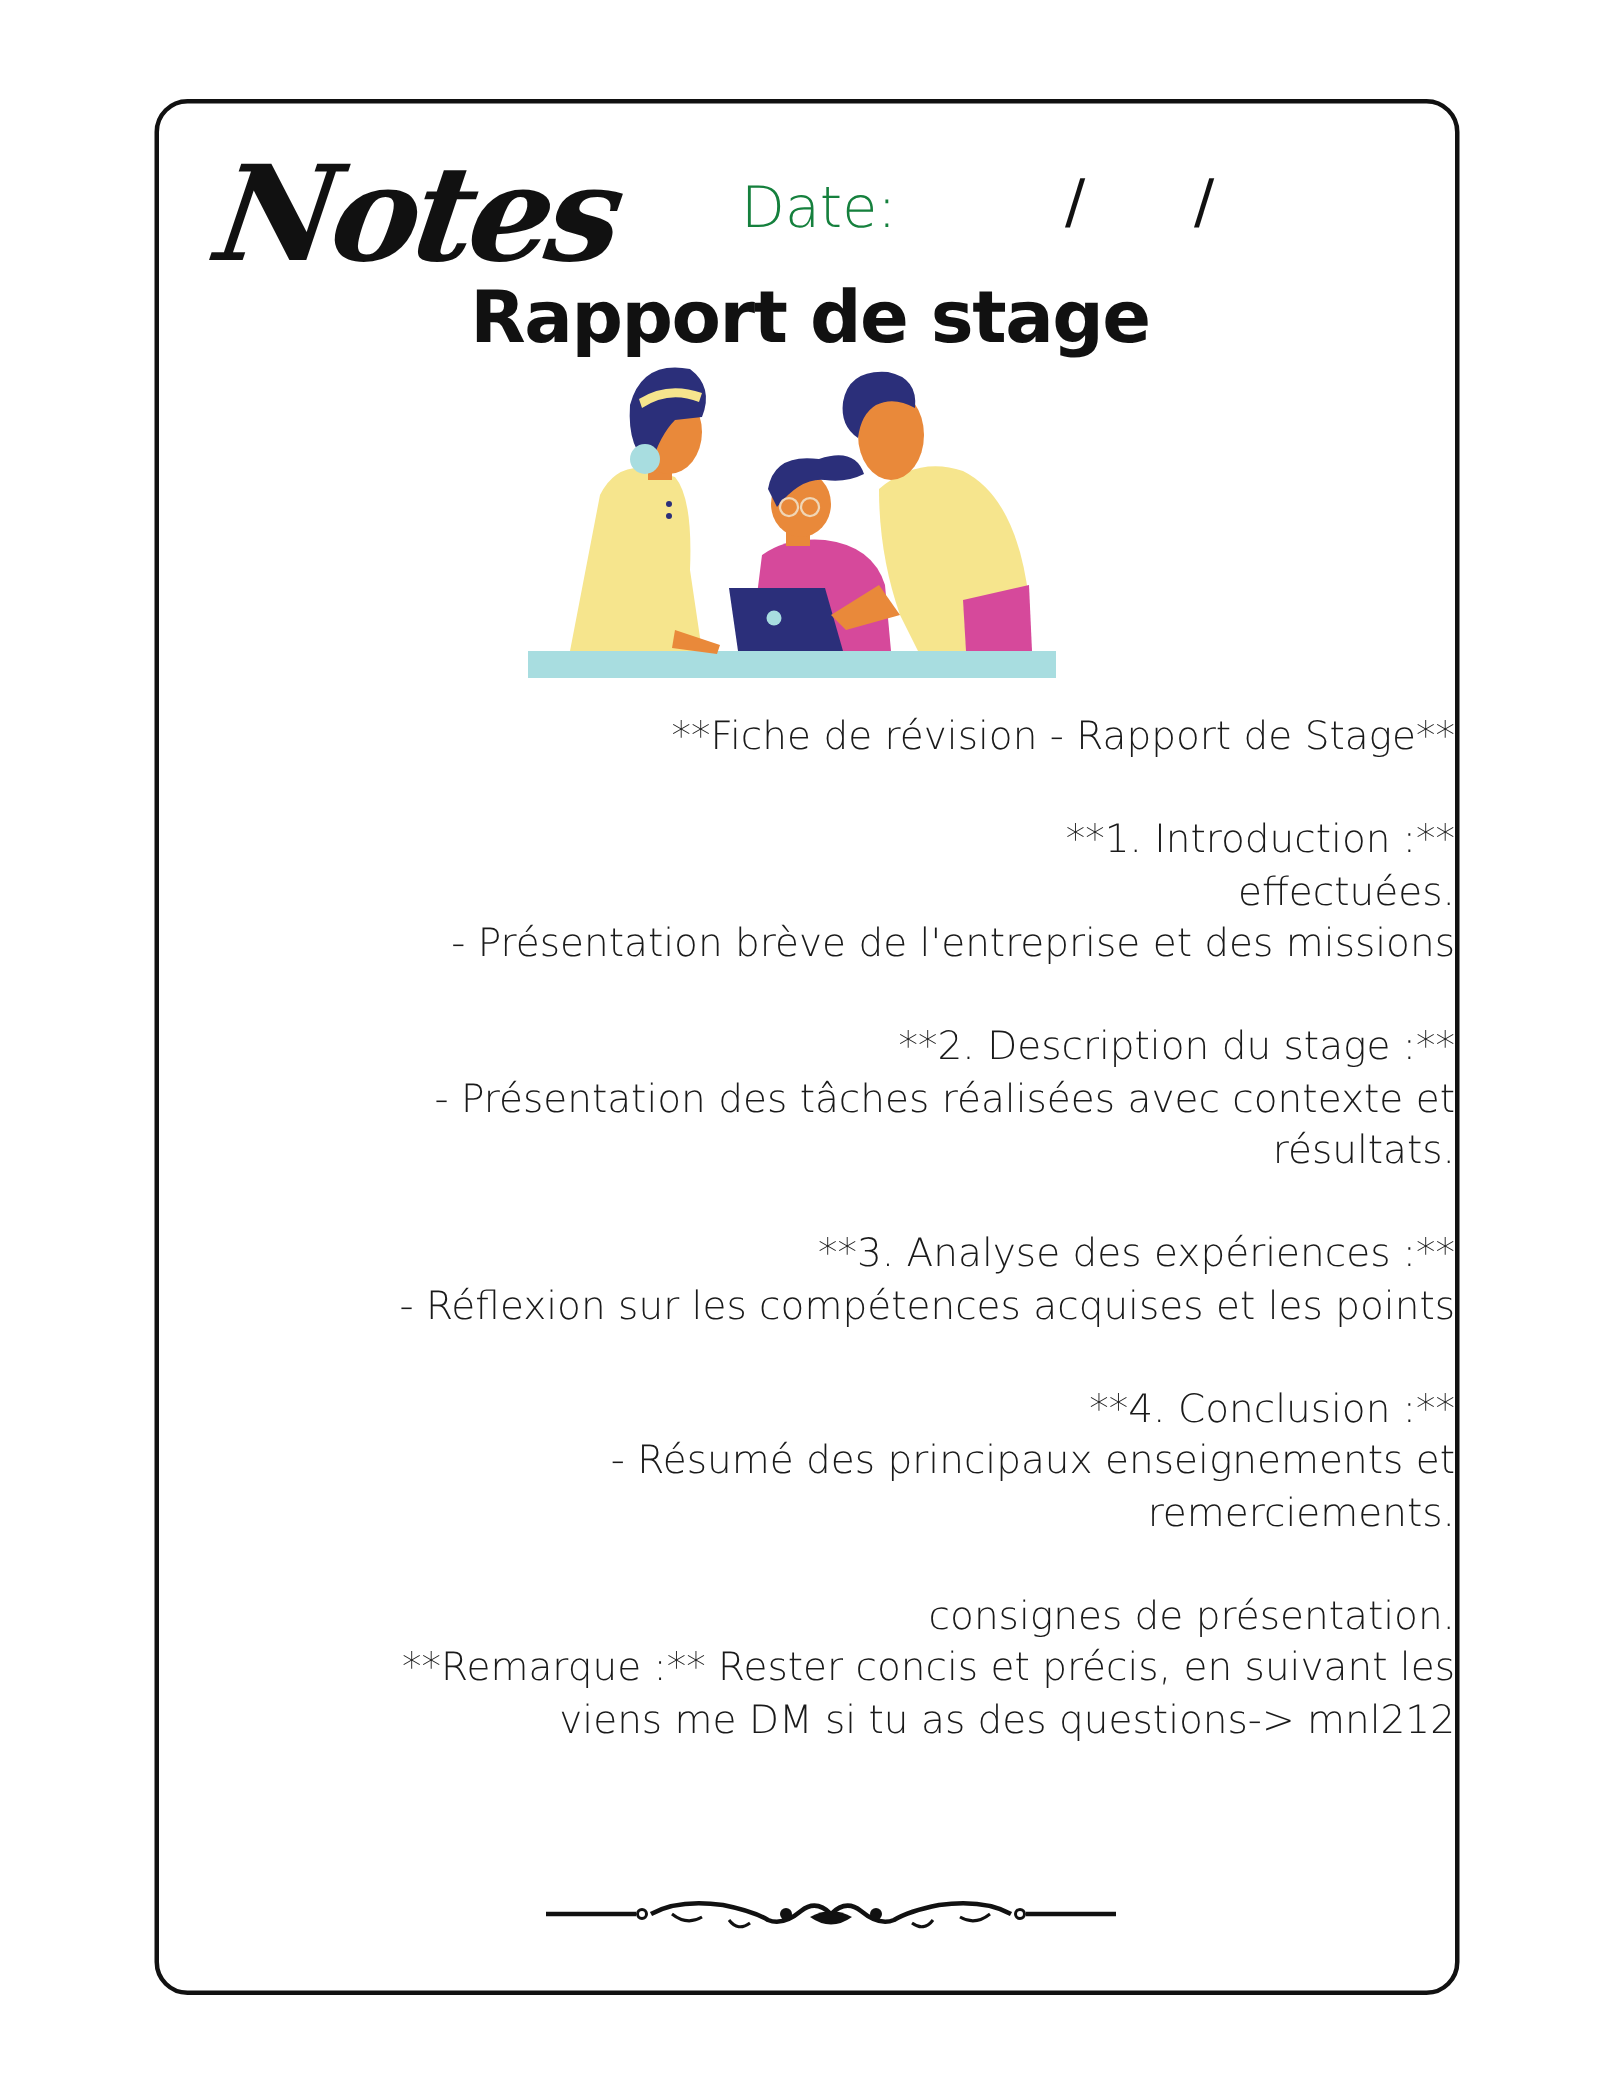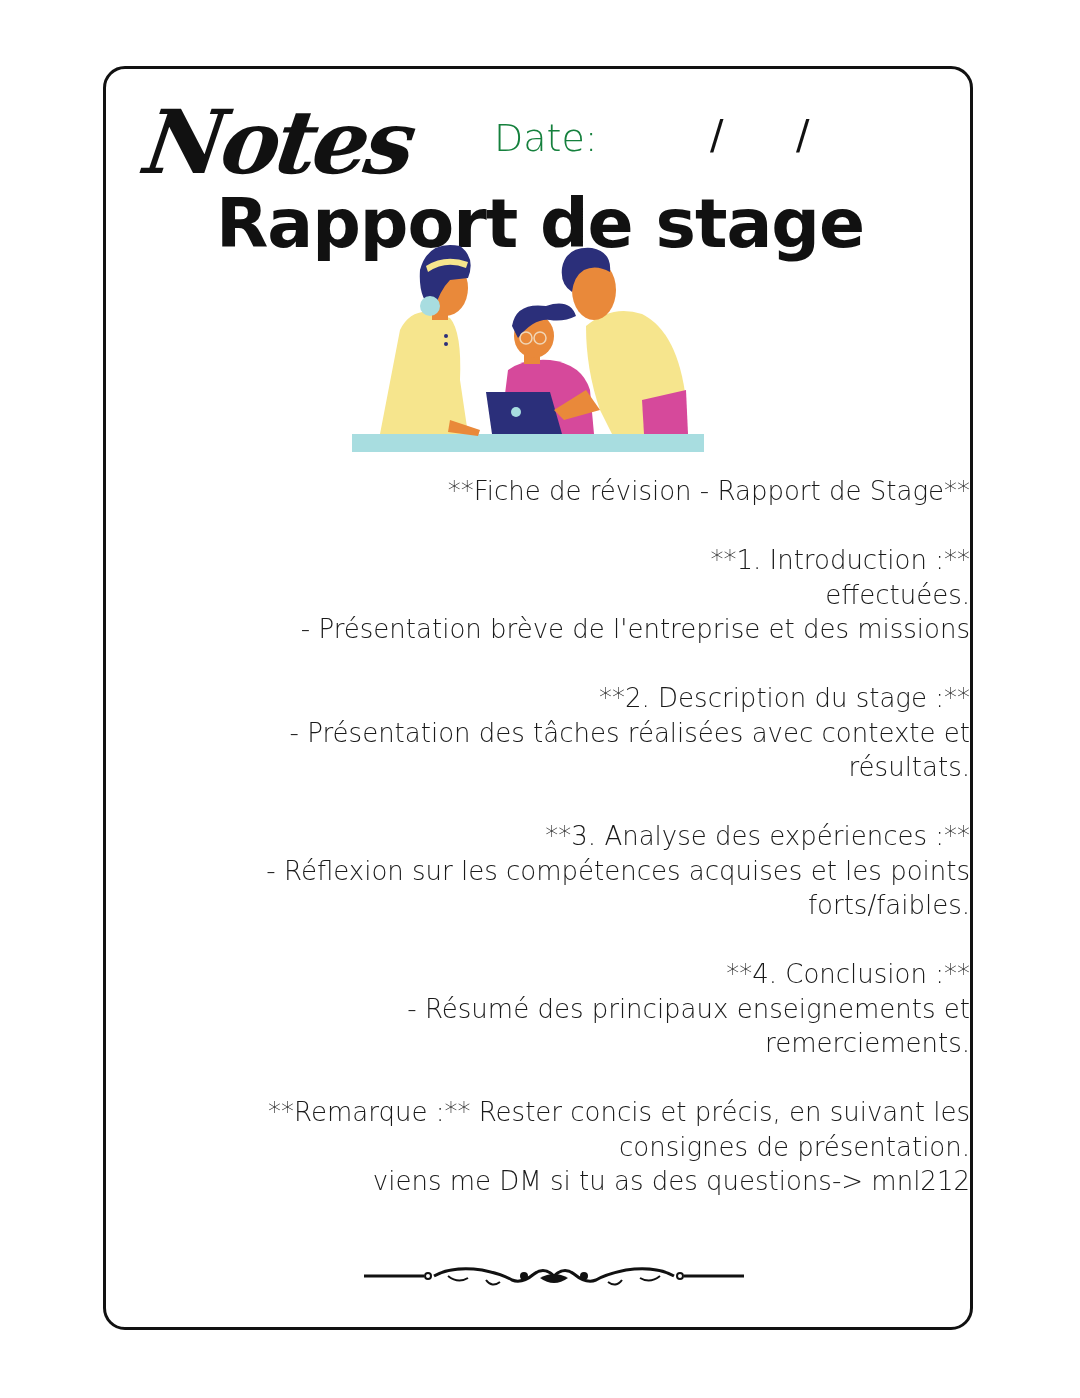--- a/index.html
+++ b/index.html
@@ -1,21 +1,21 @@
 <!DOCTYPE html>
 <html><head>
 <meta charset="utf-8">
 <style>
   html, body { margin:0; padding:0; background:#ffffff; }
   body { width:1080px; height:1398px; position:relative; overflow:hidden; font-family:"DejaVu Sans", sans-serif; color:#111; }
   .card { position:absolute; left:103px; top:66px; width:870px; height:1264px; border:3px solid #111; border-radius:22px; box-sizing:border-box; }
   .notes-title { position:absolute; left:146px; top:98px; font-family:"DejaVu Serif", serif; font-style:italic; font-weight:bold; font-size:88px; letter-spacing:-4px; color:#111; transform:skewX(-8deg); line-height:1; }
   .date-label { position:absolute; left:494px; top:116px; font-family:"DejaVu Sans", sans-serif; font-size:38px; font-weight:300; color:#15803d; }
   .date-slash { position:absolute; top:112px; font-size:40px; font-family:"DejaVu Sans", sans-serif; color:#111; }
-  .main-title { position:absolute; left:0; width:1080px; top:184px; text-align:center; font-family:"DejaVu Sans", sans-serif; font-weight:bold; font-size:68px; color:#111; letter-spacing:-1px; }
+  .main-title { position:absolute; left:0; width:1080px; top:184px; text-align:center; font-family:"DejaVu Sans", sans-serif; font-weight:bold; font-size:48px; color:#111; letter-spacing:-1px; }
   .illustration { position:absolute; left:350px; top:240px; width:360px; height:220px; }
   .content { position:absolute; left:110px; width:860px; top:474px; text-align:right; font-family:"DejaVu Sans", sans-serif; font-size:26px; line-height:34.5px; color:#1a1a1a; font-weight:300; }
   .content p { margin:0; }
   .blank { height:34.5px; }
   .divider { position:absolute; left:362px; top:1262px; width:384px; height:28px; }
 </style>
 </head>
 <body>
 
 <div class="card"></div>
@@ -64,28 +64,27 @@
   <p>**1. Introduction :**</p>
   <p>effectuées.</p>
   <p>- Présentation brève de l'entreprise et des missions</p>
   <div class="blank"></div>
   <p>**2. Description du stage :**</p>
   <p>- Présentation des tâches réalisées avec contexte et</p>
   <p>résultats.</p>
   <div class="blank"></div>
   <p>**3. Analyse des expériences :**</p>
   <p>- Réflexion sur les compétences acquises et les points</p>
-  <p>forts/faibles.</p>
   <div class="blank"></div>
   <p>**4. Conclusion :**</p>
   <p>- Résumé des principaux enseignements et</p>
   <p>remerciements.</p>
   <div class="blank"></div>
+  <p>consignes de présentation.</p>
   <p>**Remarque :** Rester concis et précis, en suivant les</p>
-  <p>consignes de présentation.</p>
   <p>viens me DM si tu as des questions-&gt; mnl212</p>
 </div>
 
 <svg class="divider" viewBox="0 0 384 28">
   <line x1="2" y1="14" x2="62" y2="14" stroke="#111" stroke-width="3"></line>
   <line x1="322" y1="14" x2="382" y2="14" stroke="#111" stroke-width="3"></line>
   <circle cx="66" cy="14" r="3" fill="none" stroke="#111" stroke-width="2"></circle>
   <circle cx="318" cy="14" r="3" fill="none" stroke="#111" stroke-width="2"></circle>
   <path d="M72 14 Q90 4 120 8 Q140 12 150 18 Q160 22 172 12 Q182 4 192 14 Q202 4 212 12 Q224 22 234 18 Q244 12 264 8 Q294 4 312 14" fill="none" stroke="#111" stroke-width="3"></path>
   <path d="M86 14 Q96 22 106 16 M278 16 Q288 22 298 14" fill="none" stroke="#111" stroke-width="2"></path>

